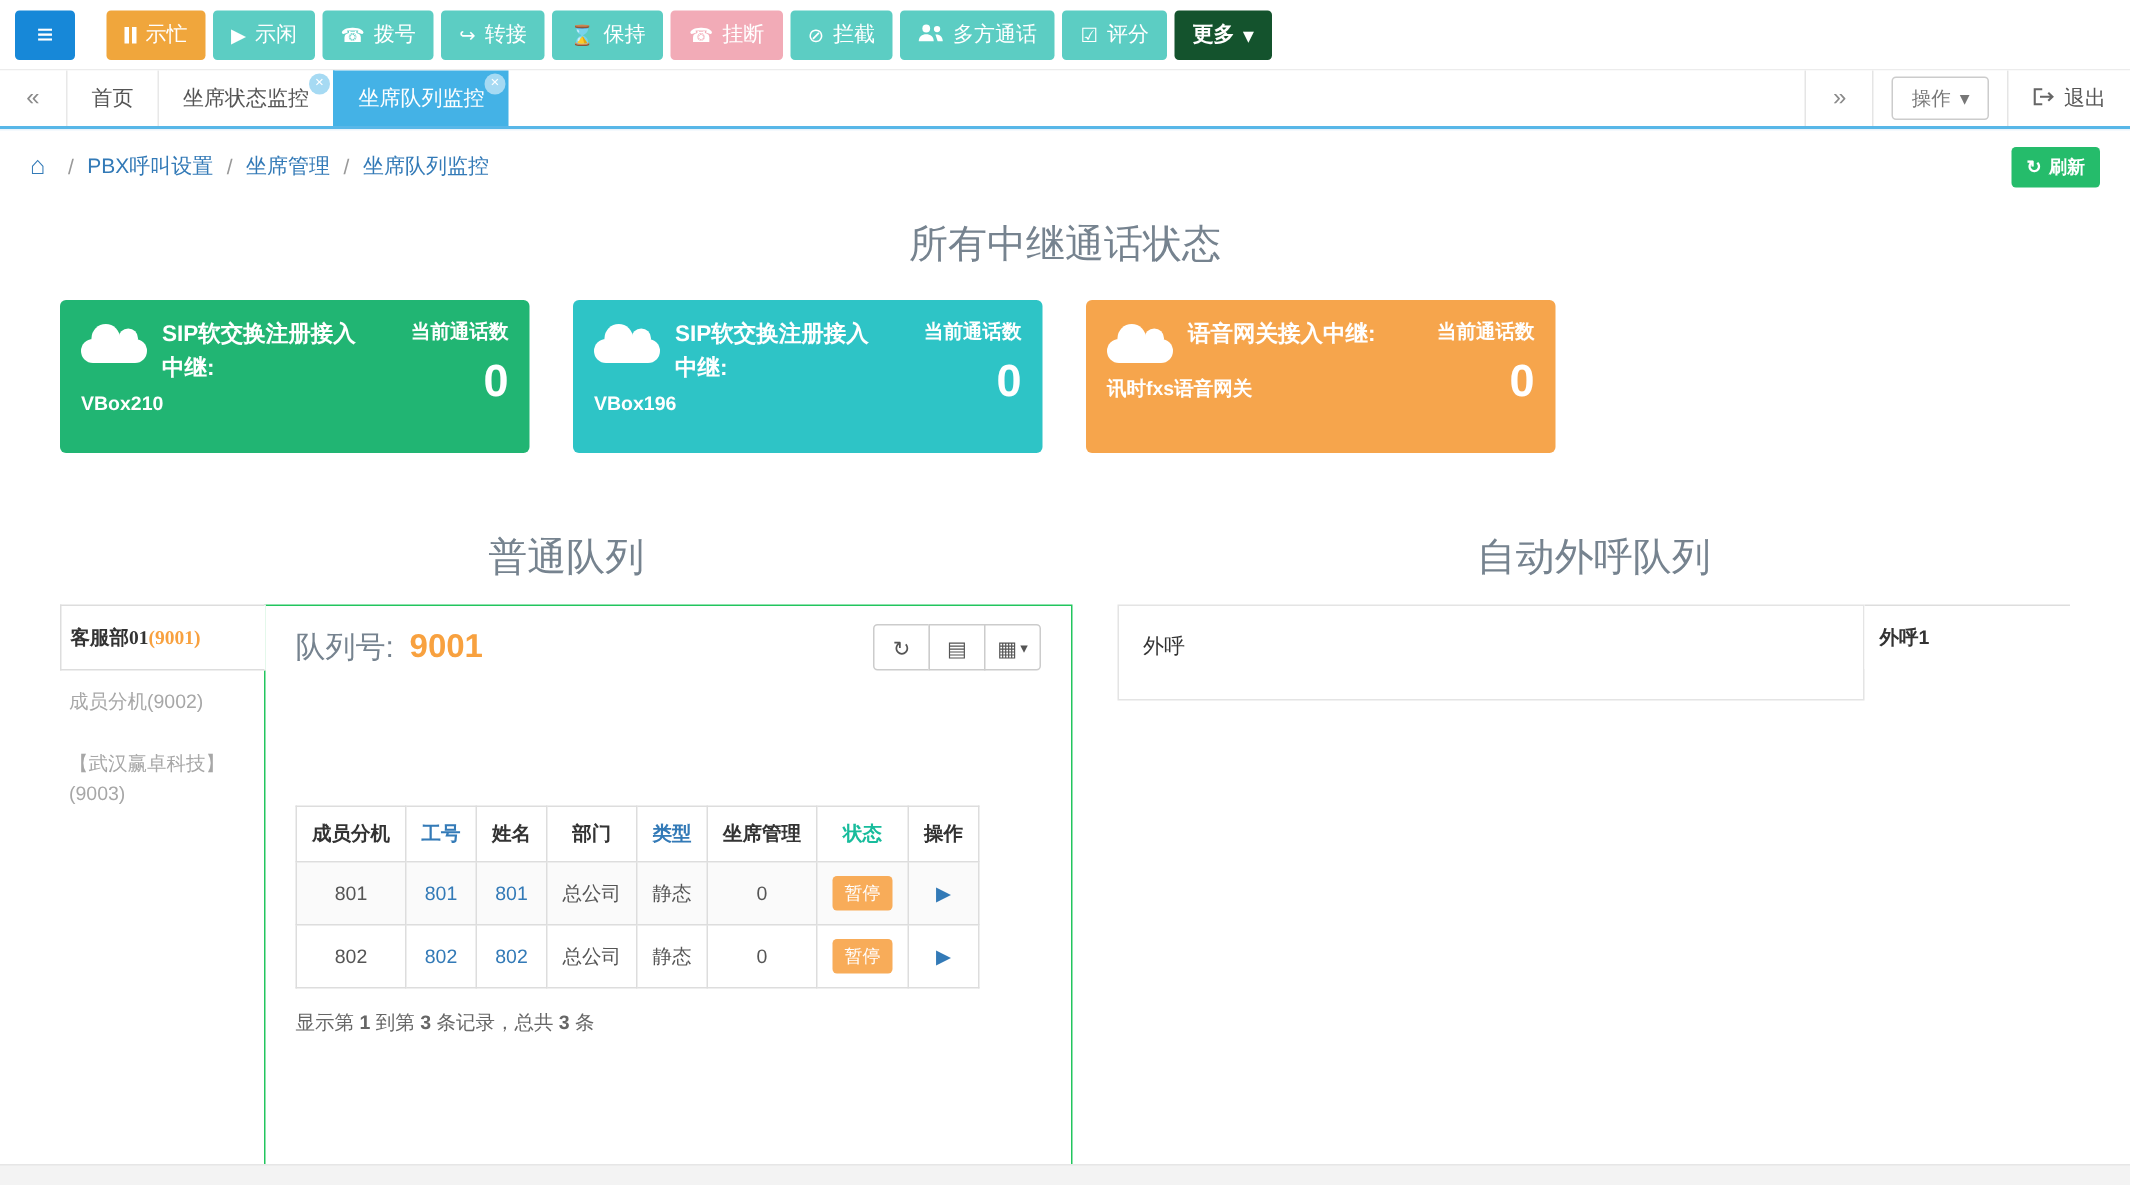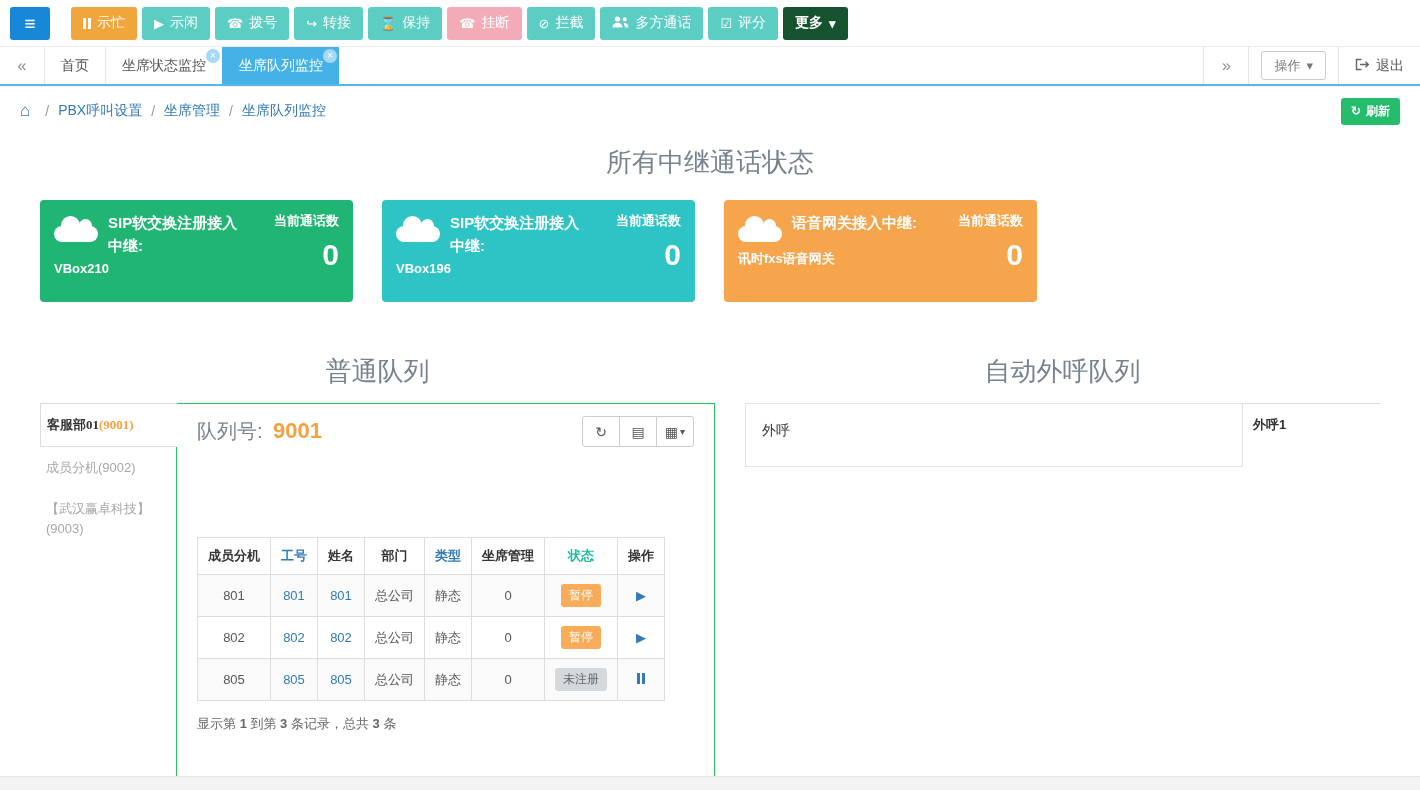--- a/index.html
+++ b/index.html
@@ -322,30 +322,20 @@
               <tr>
                 <td>802</td>
                 <td class="link">802</td>
                 <td class="link">802</td>
                 <td>总公司</td>
                 <td>静态</td>
                 <td>0</td>
                 <td><span class="badge paused">暂停</span></td>
                 <td><span class="act">▶</span></td>
               </tr>
-              <tr>
-                <td>805</td>
-                <td class="link">805</td>
-                <td class="link">805</td>
-                <td>总公司</td>
-                <td>静态</td>
-                <td>0</td>
-                <td><span class="badge unreg">未注册</span></td>
-                <td><span class="act bars" style="height:11px;"></span></td>
-              </tr>
             </tbody>
           </table>
 
           <div class="tfooter">
             <span>显示第 </span><b>1</b><span> 到第 </span><b>3</b><span> 条记录，总共 </span><b>3</b><span> 条</span>
           </div>
         </div>
       </div>
     </div>
 

